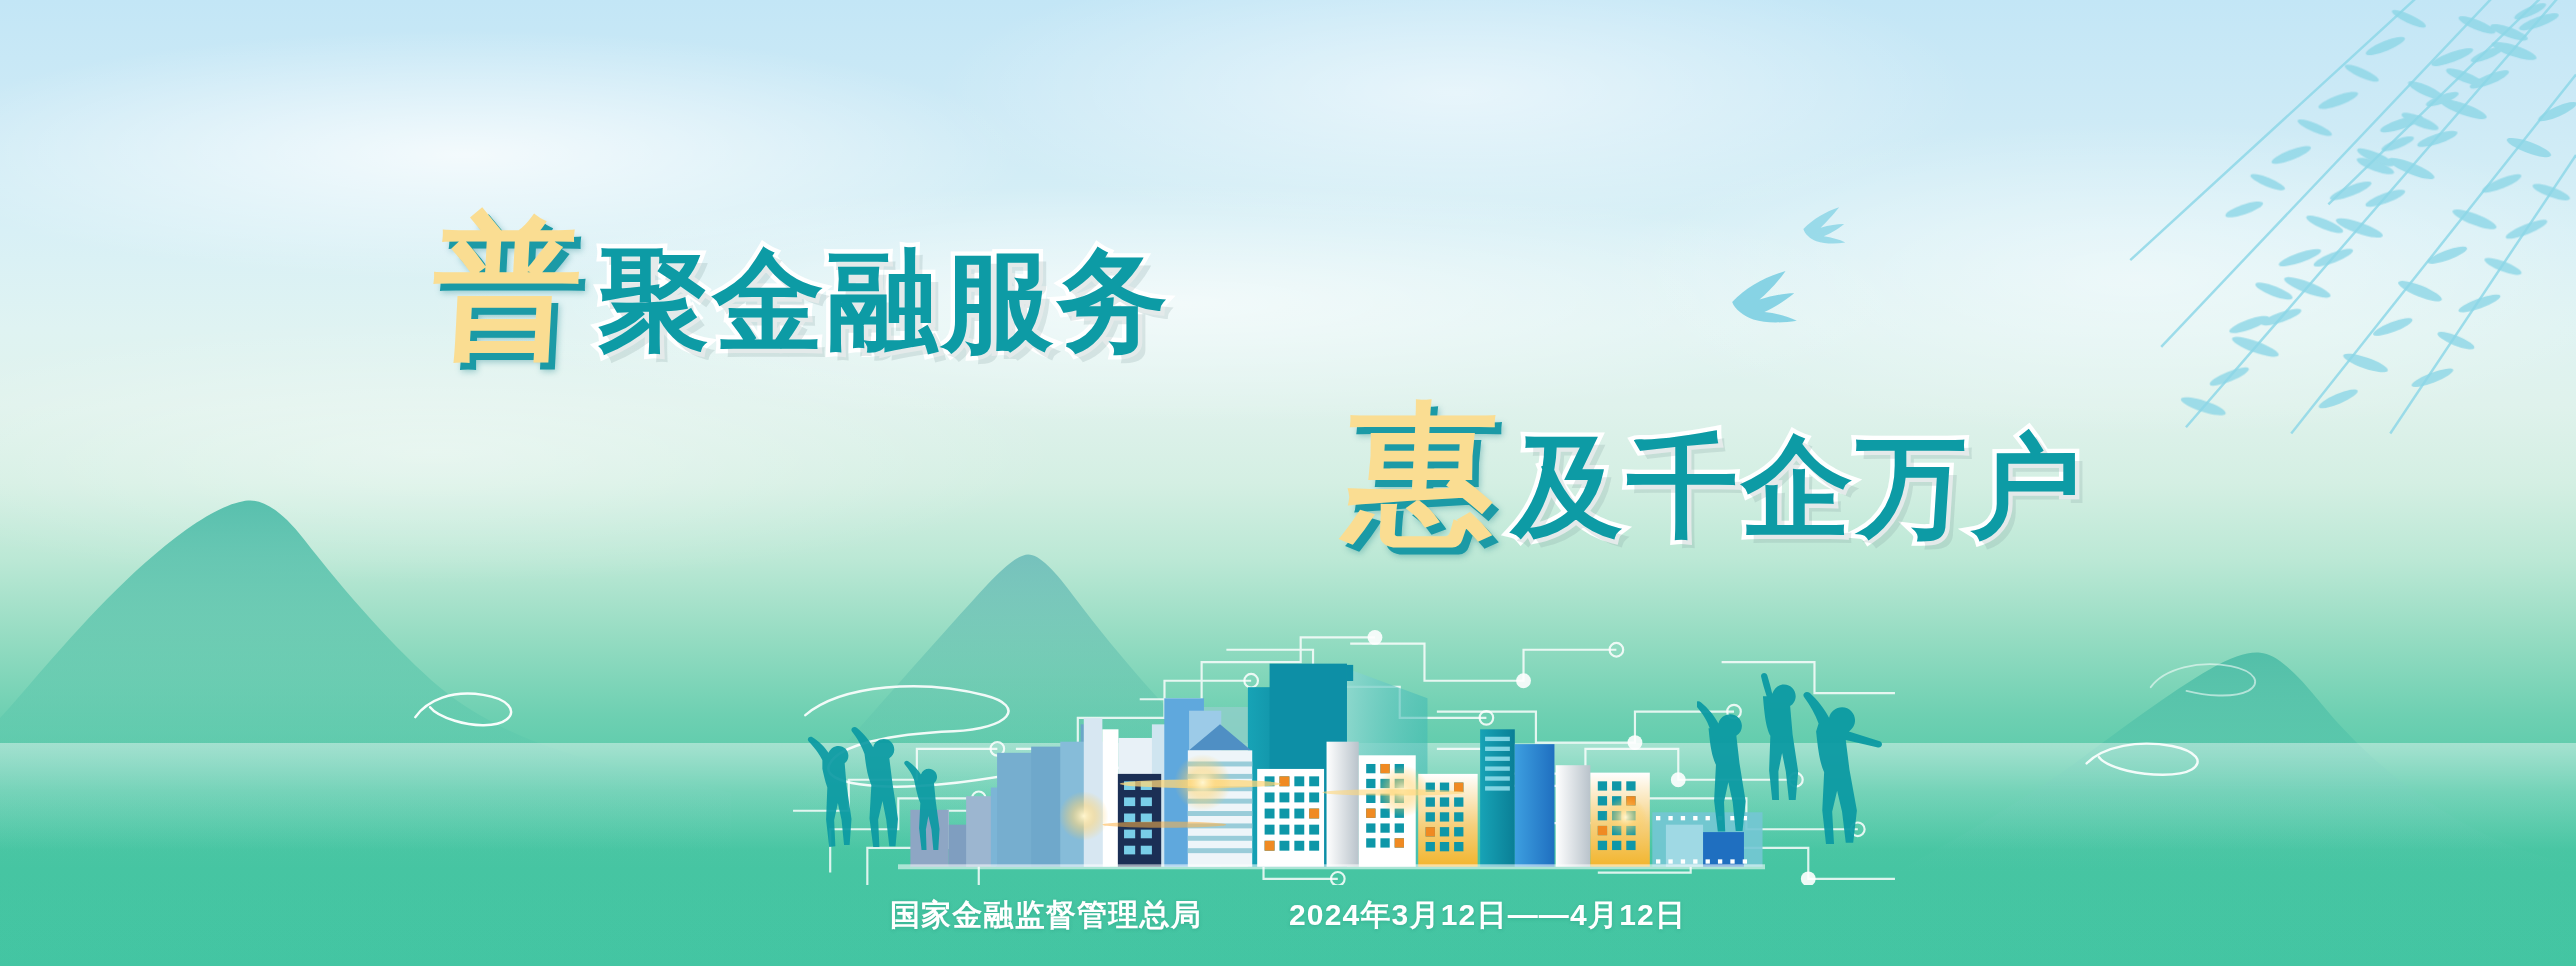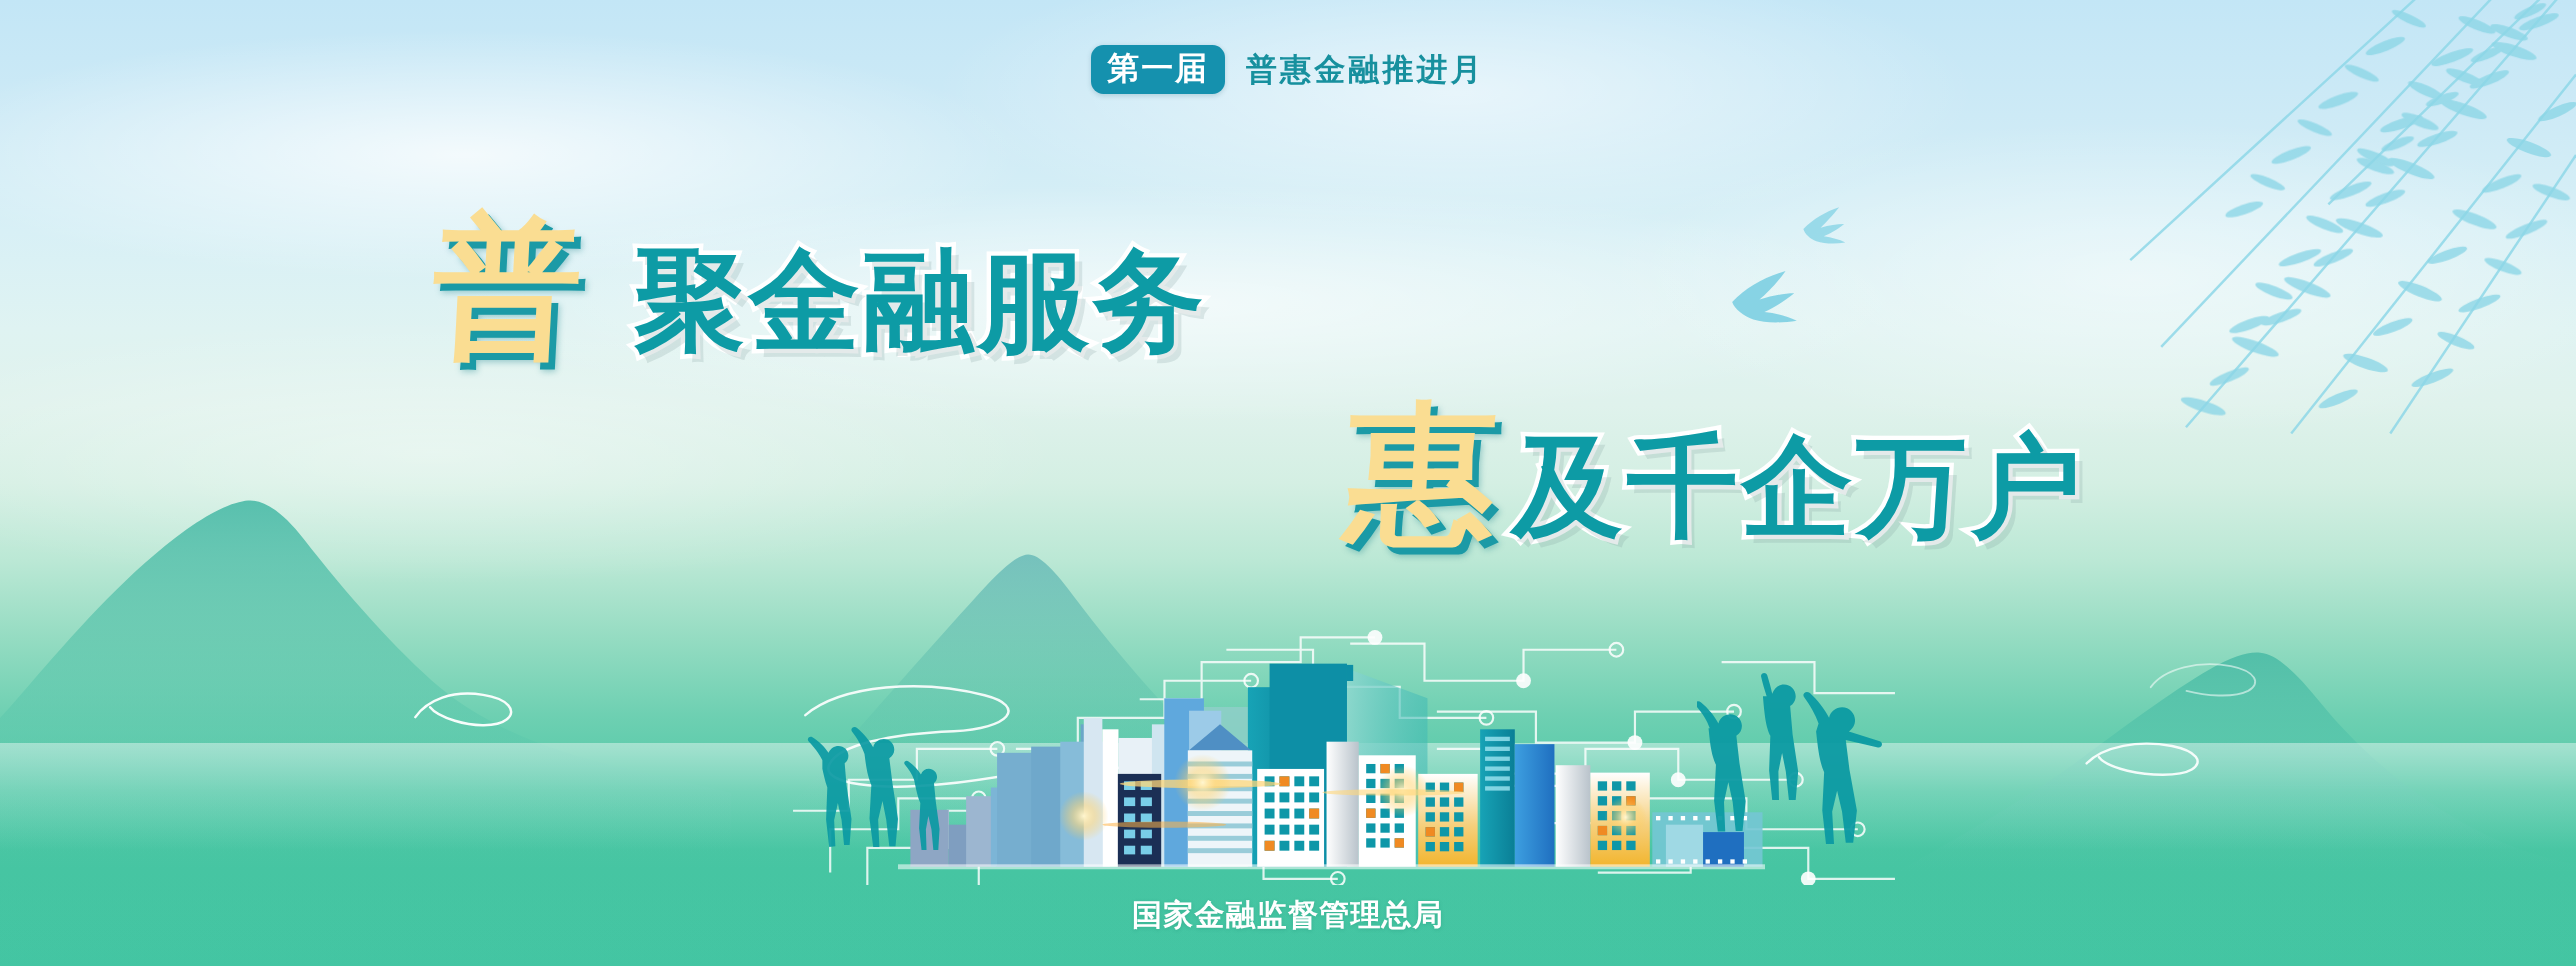--- a/index.html
+++ b/index.html
@@ -96,21 +96,21 @@
   .teal{
      color:#0d9ba5;
      font-size:115px;line-height:1;font-weight:bold;
      letter-spacing:3.7px;
      font-family:"Liberation Sans","DejaVu Sans",sans-serif;
      -webkit-text-stroke:8.7px #ffffff;
      paint-order:stroke fill;
      text-shadow:7.4px 8px 0 rgba(120,150,150,.20);
   }
   #hl1 .gold{font-size:149px;}
-  #hl1 .teal{font-size:111px;margin-left:36px;}
+  #hl1 .teal{font-size:111px;}
   #hl2 .gold{font-size:149px;}
   #hl2 .teal{font-size:111px;margin-top:16px;}
 
   
   #footer{position:absolute;left:0;bottom:36px;width:100%;
      display:flex;justify-content:center;align-items:center;gap:87px;}
   #footer span{color:#ffffff;font-size:30px;font-weight:bold;letter-spacing:1.2px;
      text-shadow:0 1.2px 3.7px rgba(20,120,100,.25);line-height:1;}
 </style>
 </head>
@@ -593,34 +593,31 @@
                l4 46 9 60 -4 46 -11 0 -5-46 -6-30 -6 30 1 46 -11 0 -5-48 2-56
                c-6-12-9-26-12-64 z"></path>
 
       <path d="M196 88 c-5-14-14-30-23-42 -5-6 3-12 9-7 12 11 24 26 31 40
                c2-10 11-17 21-17 12 0 21 10 21 21 0 8-4 14-10 18
                l50 16 c6 2 4 11-3 10 l-52-12 6 48 12 66 -6 52 -12 0 -6-50 -8-34
                -8 34 3 52 -13 0 -6-54 3-62 c-6-14-9-28-13-66 z"></path>
     </g>
   </svg>
 
-  <div id="header">
-    <div id="badge">第一届</div>
-    <div id="header-title">普惠金融推进月</div>
-  </div>
 
   <div id="headline">
     <div class="hl-line" id="hl1">
       <span class="gold">普</span>
       <span class="teal">聚金融服务</span>
     </div>
     <div class="hl-line" id="hl2">
       <span class="gold">惠</span>
       <span class="teal">及千企万户</span>
     </div>
   </div>
 
   <div id="footer">
     <span>国家金融监督管理总局</span>
+    <span>2024年3月12日——4月12日</span>
   </div>
 
 </div>
 
 
 </body></html>

